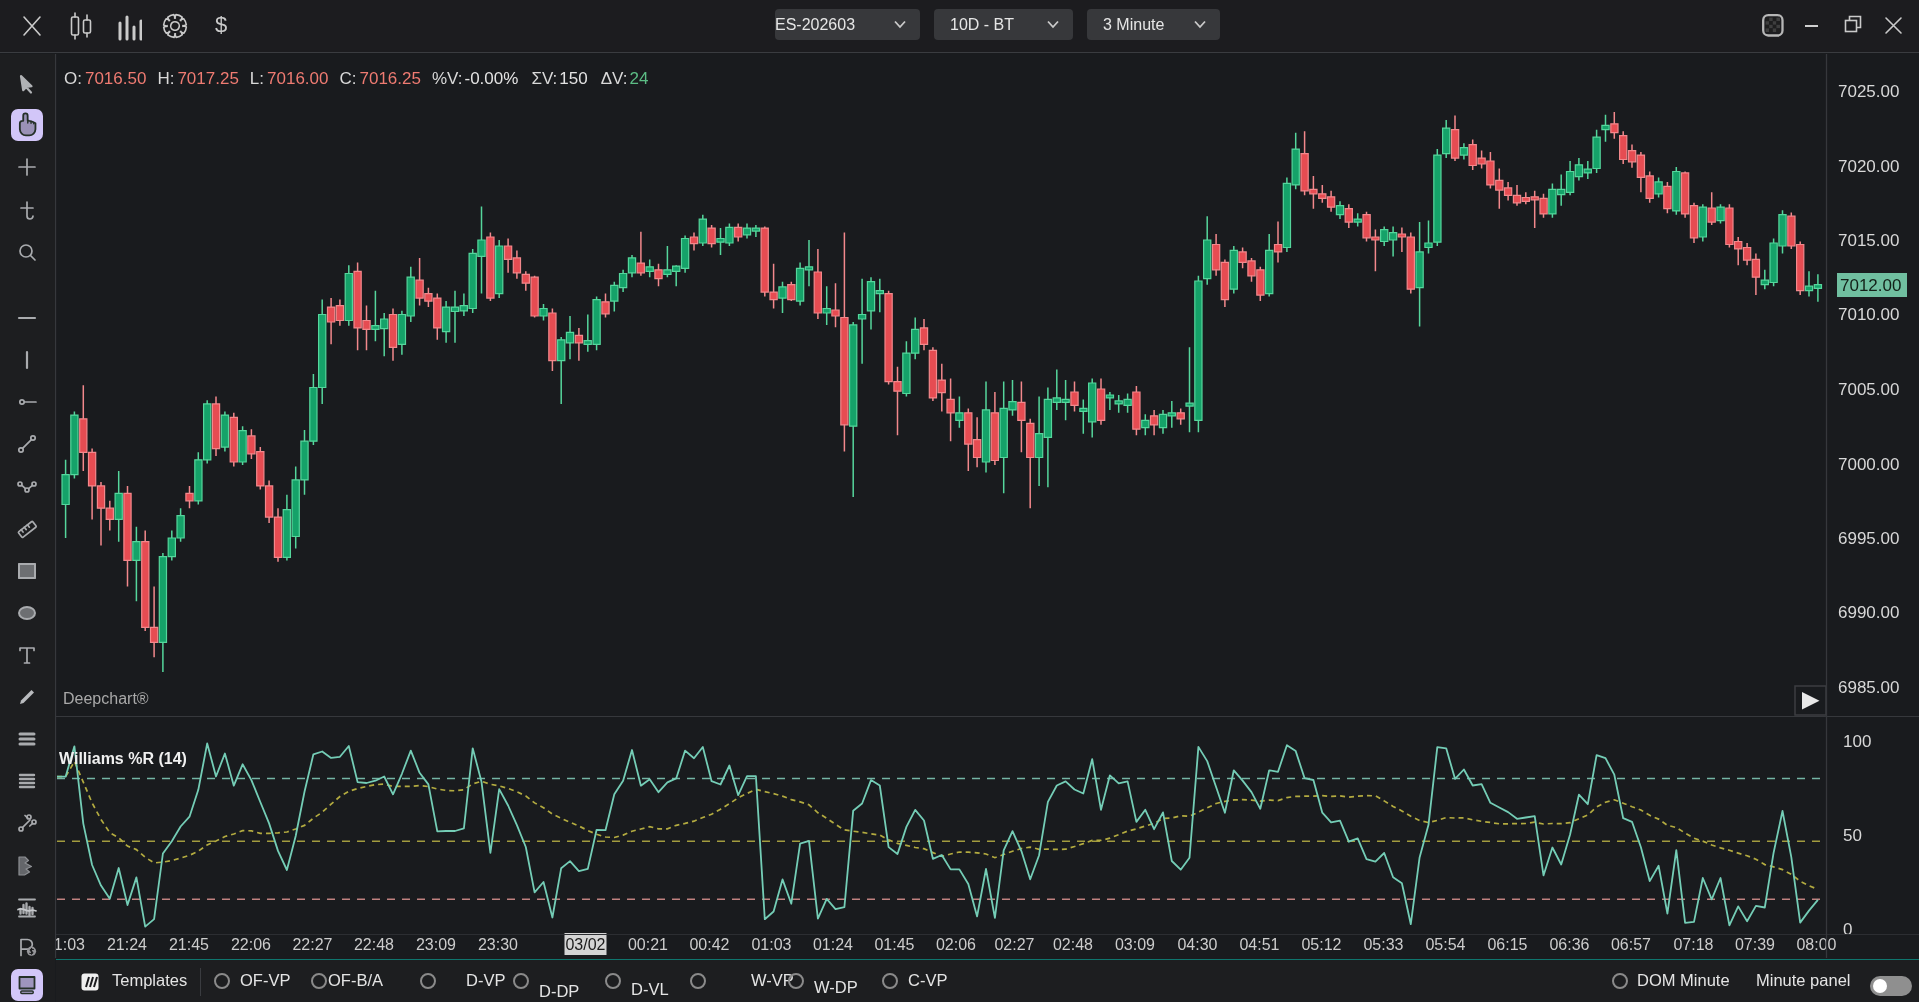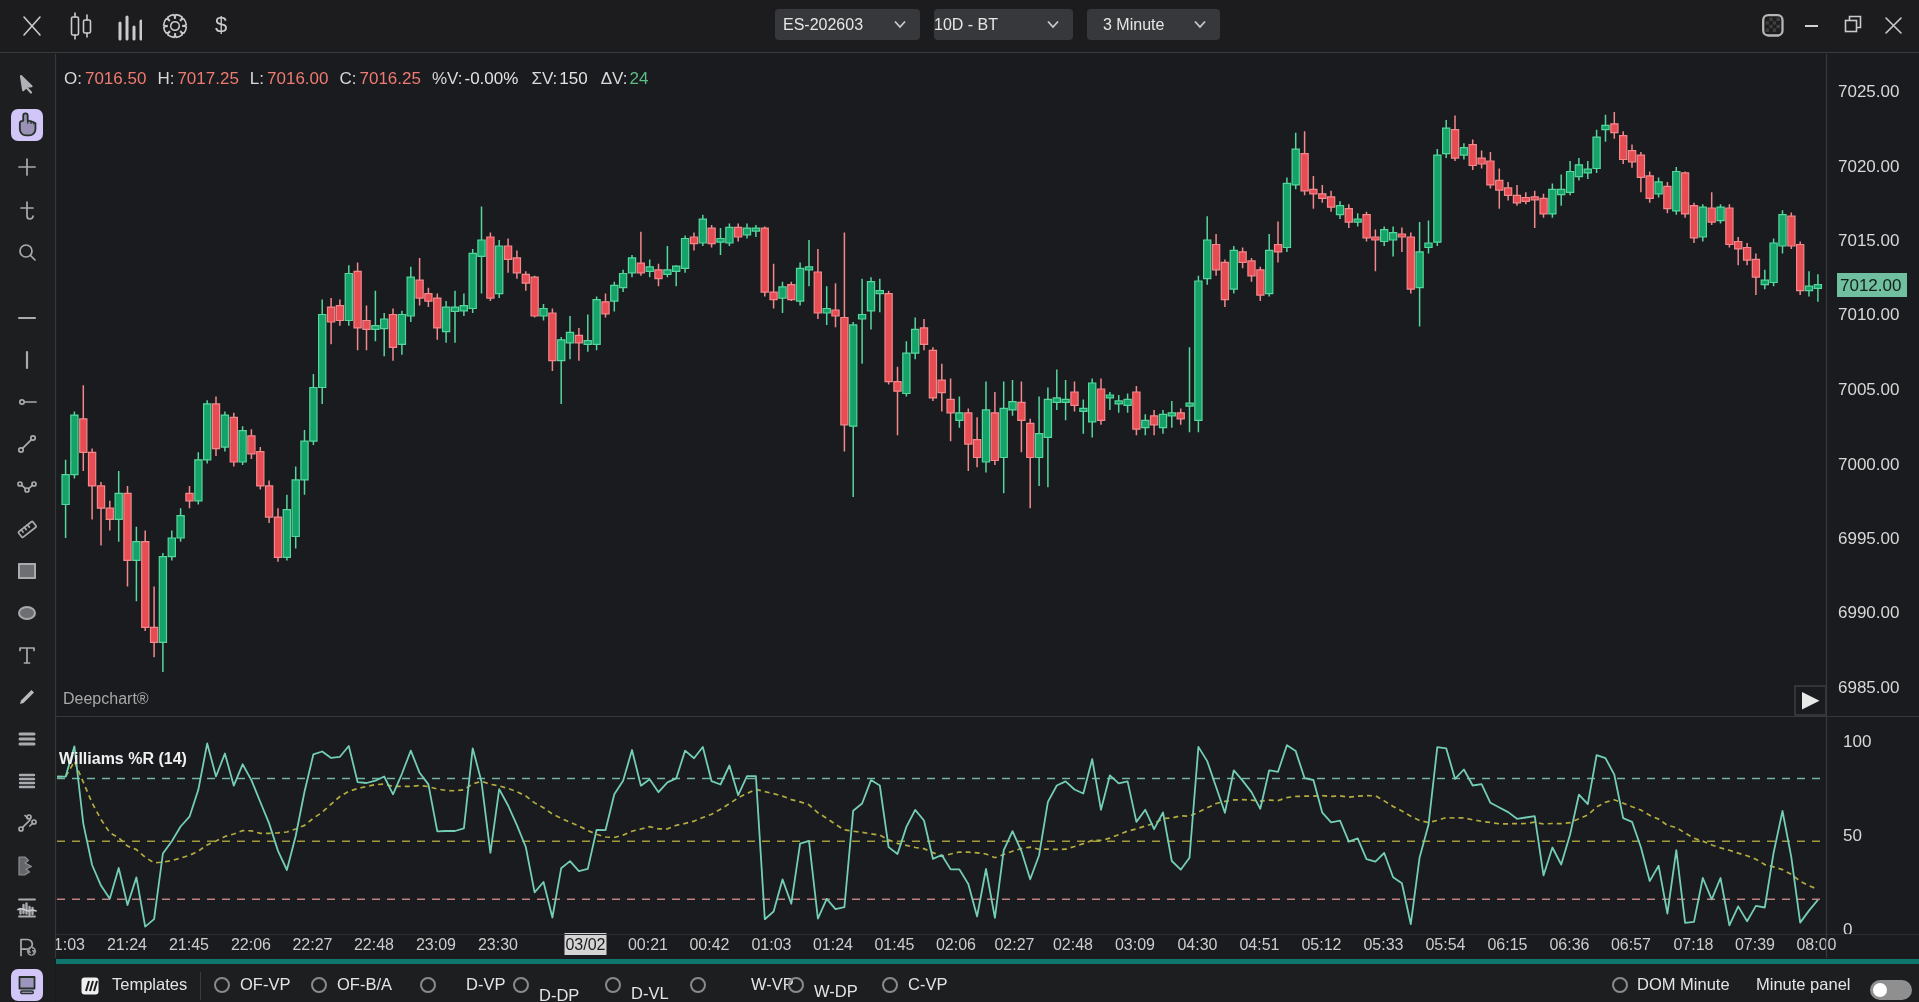--- a/index.html
+++ b/index.html
@@ -219,24 +219,24 @@
     <svg style="position:absolute;left:116px;top:9px" width="26" height="34" viewBox="0 0 26 34" fill="none" stroke="#cacaca" stroke-width="1.6" stroke-linecap="round">
       <path d="M4 30 V14 M11 30 V8 M18 30 V18 M25 30 V12" stroke-width="3"></path>
     </svg>
     <svg style="position:absolute;left:162px;top:9px" width="26" height="34" viewBox="0 0 26 34" fill="none" stroke="#cacaca" stroke-width="1.6" stroke-linecap="round">
       <g transform="translate(13,17) rotate(22)">
         <circle r="4.3"></circle>
         <path d="M10.89 -3.37 A11.4 11.4 0 0 1 10.89 3.37 L7.15 3.36 A7.9 7.9 0 0 1 7.43 2.67 L10.08 5.32 A11.4 11.4 0 0 1 5.32 10.08 L2.67 7.43 A7.9 7.9 0 0 1 3.36 7.15 L3.37 10.89 A11.4 11.4 0 0 1 -3.37 10.89 L-3.36 7.15 A7.9 7.9 0 0 1 -2.67 7.43 L-5.32 10.08 A11.4 11.4 0 0 1 -10.08 5.32 L-7.43 2.67 A7.9 7.9 0 0 1 -7.15 3.36 L-10.89 3.37 A11.4 11.4 0 0 1 -10.89 -3.37 L-7.15 -3.36 A7.9 7.9 0 0 1 -7.43 -2.67 L-10.08 -5.32 A11.4 11.4 0 0 1 -5.32 -10.08 L-2.67 -7.43 A7.9 7.9 0 0 1 -3.36 -7.15 L-3.37 -10.89 A11.4 11.4 0 0 1 3.37 -10.89 L3.36 -7.15 A7.9 7.9 0 0 1 2.67 -7.43 L5.32 -10.08 A11.4 11.4 0 0 1 10.08 -5.32 L7.43 -2.67 A7.9 7.9 0 0 1 7.15 -3.36 Z" stroke-width="1.6" stroke-linejoin="round"></path>
       </g>
     </svg>
     <div style="position:absolute;left:215px;top:12px;font-size:22px;color:#cacaca">$</div>
-    <div style="position:absolute;left:775px;top:9px;width:145px;height:31px;background:#37383b;border-radius:4px;color:#e6e6e6;font-size:16px;line-height:31px"><span style="margin-left:8px">ES-202603</span><svg style="position:absolute;right:14px;top:11px" width="12" height="9" viewBox="0 0 12 9" fill="none" stroke="#cacaca" stroke-width="1.8">
+    <div style="position:absolute;left:775px;top:9px;width:145px;height:31px;background:#37383b;border-radius:4px;color:#e6e6e6;font-size:16px;line-height:31px"><span style="margin-left:0">ES-202603</span><svg style="position:absolute;right:14px;top:11px" width="12" height="9" viewBox="0 0 12 9" fill="none" stroke="#cacaca" stroke-width="1.8">
         <path d="M1 1.5 L6 7 L11 1.5"></path>
       </svg></div>
-    <div style="position:absolute;left:934px;top:9px;width:139px;height:31px;background:#37383b;border-radius:4px;color:#e6e6e6;font-size:16px;line-height:31px"><span style="margin-left:0">10D - BT</span><svg style="position:absolute;right:14px;top:11px" width="12" height="9" viewBox="0 0 12 9" fill="none" stroke="#cacaca" stroke-width="1.8">
+    <div style="position:absolute;left:934px;top:9px;width:139px;height:31px;background:#37383b;border-radius:4px;color:#e6e6e6;font-size:16px;line-height:31px"><span style="margin-left:16px">10D - BT</span><svg style="position:absolute;right:14px;top:11px" width="12" height="9" viewBox="0 0 12 9" fill="none" stroke="#cacaca" stroke-width="1.8">
         <path d="M1 1.5 L6 7 L11 1.5"></path>
       </svg></div>
     <div style="position:absolute;left:1087px;top:9px;width:133px;height:31px;background:#37383b;border-radius:4px;color:#e6e6e6;font-size:16px;line-height:31px"><span style="margin-left:16px">3 Minute</span><svg style="position:absolute;right:14px;top:11px" width="12" height="9" viewBox="0 0 12 9" fill="none" stroke="#cacaca" stroke-width="1.8">
         <path d="M1 1.5 L6 7 L11 1.5"></path>
       </svg></div>
     <svg style="position:absolute;left:1762px;top:14px" width="22" height="23" viewBox="0 0 22 23" fill="none">
       <rect x="1.2" y="1.2" width="19.3" height="20.3" rx="5" stroke="#b6b6b6" stroke-width="2.3"></rect>
       <rect x="3.6" y="3.6" width="3.6" height="3.6" fill="#1e1e1e" stroke="none"></rect>
       <rect x="3.6" y="7.2" width="3.6" height="3.6" fill="#3e3e3e" stroke="none"></rect>
       <rect x="3.6" y="10.8" width="3.6" height="3.6" fill="#1e1e1e" stroke="none"></rect>
@@ -256,31 +256,31 @@
     </svg>
     <div style="position:absolute;left:1805px;top:25px;width:13px;height:2px;background:#cfcfcf"></div>
     <svg style="position:absolute;left:1844px;top:12px" width="22" height="28" viewBox="0 0 22 28" fill="none" stroke="#cacaca" stroke-width="1.6" stroke-linecap="round">
       <rect x="1.5" y="8.5" width="11" height="11"></rect>
       <path d="M5.5 8 V4.5 H16.5 V15.5 H13"></path>
     </svg>
     <svg style="position:absolute;left:1884px;top:13px" width="20" height="26" viewBox="0 0 20 26" fill="none" stroke="#cacaca" stroke-width="1.6" stroke-linecap="round">
       <path d="M2 5 L17 20 M17 5 L2 20"></path>
     </svg>
   </div>
-<div style="position:absolute;left:56px;top:959px;width:1863px;height:43px;background:#1d1e20;border-top:5px solid #0f766e;font-size:16.5px;color:#e4e4e4">
+<div style="position:absolute;left:56px;top:959px;width:1863px;height:43px;background:#1d1e20;border-top:1px solid #0f766e;font-size:16.5px;color:#e4e4e4">
     <svg style="position:absolute;left:25px;top:13px" width="18" height="18" viewBox="0 0 18 18">
       <rect x="0.5" y="0.5" width="17" height="17" rx="3" fill="#f0f0f0"></rect>
       <path d="M5 14 L8 4 M9 14 L12 4 M13 14 L16 4" stroke="#1c1c1f" stroke-width="2"></path>
     </svg>
     <span style="position:absolute;left:56px;top:11px">Templates</span>
     <div style="position:absolute;left:144px;top:8px;width:1px;height:28px;background:#3a3c40"></div>
     <div style="position:absolute;left:158px;top:13px;width:16px;height:16px;border:2px solid #8a8a8a;border-radius:50%"></div>
     <span style="position:absolute;left:184px;top:11px">OF-VP</span>
     <div style="position:absolute;left:255px;top:13px;width:16px;height:16px;border:2px solid #8a8a8a;border-radius:50%"></div>
-    <span style="position:absolute;left:281px;top:11px">OF-B/A</span>
+    <span style="position:absolute;left:272px;top:11px">OF-B/A</span>
     <div style="position:absolute;left:364px;top:13px;width:16px;height:16px;border:2px solid #8a8a8a;border-radius:50%"></div>
     <span style="position:absolute;left:410px;top:11px">D-VP</span>
     <div style="position:absolute;left:457px;top:13px;width:16px;height:16px;border:2px solid #8a8a8a;border-radius:50%"></div>
     <span style="position:absolute;left:483px;top:22px">D-DP</span>
     <div style="position:absolute;left:549px;top:13px;width:16px;height:16px;border:2px solid #8a8a8a;border-radius:50%"></div>
     <span style="position:absolute;left:575px;top:20px">D-VL</span>
     <div style="position:absolute;left:634px;top:13px;width:16px;height:16px;border:2px solid #8a8a8a;border-radius:50%"></div>
     <span style="position:absolute;left:695px;top:11px">W-VP</span>
     <div style="position:absolute;left:732px;top:13px;width:16px;height:16px;border:2px solid #8a8a8a;border-radius:50%"></div>
     <span style="position:absolute;left:758px;top:18px">W-DP</span>

